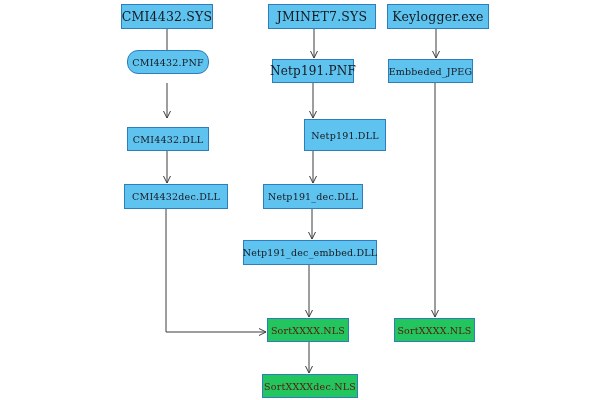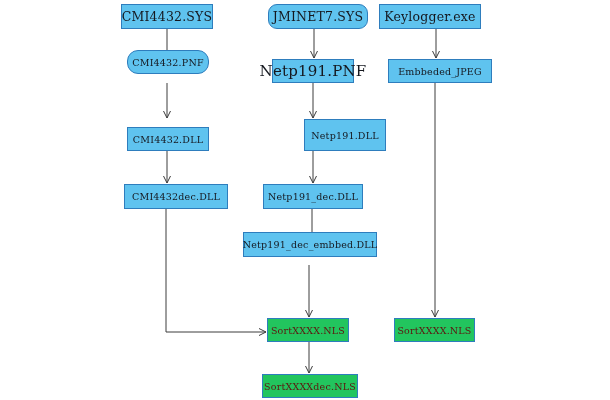--- a/index.html
+++ b/index.html
@@ -73,48 +73,48 @@
       <path d="M305.5 366 L309 373 L312.5 366" class="arrow-head"></path>
       <polyline points="436,29 436,58" class="edge-line"></polyline>
       <path d="M432.5 51 L436 58 L439.5 51" class="arrow-head"></path>
       <polyline points="435,83 435,317" class="edge-line"></polyline>
       <path d="M431.5 310 L435 317 L438.5 310" class="arrow-head"></path>
     </svg>
   <div id="nodes">
       <div class="node node-blue" style="left: 121px; top: 4px; width: 92px; height: 25px; font-size: 12.5px;">
         <span>CMI4432.SYS</span>
       </div>
-      <div class="node node-blue" style="left: 268px; top: 4px; width: 100px; height: 25px; font-size: 12.5px; border-radius: 9px;">
+      <div class="node node-blue" style="left: 268px; top: 4px; width: 108px; height: 25px; font-size: 12.5px;">
         <span>JMINET7.SYS</span>
       </div>
-      <div class="node node-blue" style="left: 379px; top: 4px; width: 102px; height: 25px; font-size: 12.5px;">
+      <div class="node node-blue" style="left: 387px; top: 4px; width: 102px; height: 25px; font-size: 12.5px;">
         <span>Keylogger.exe</span>
       </div>
       <div class="node node-blue" style="left: 127px; top: 50px; width: 82px; height: 24px; font-size: 9.5px; border-radius: 11px;">
         <span>CMI4432.PNF</span>
       </div>
-      <div class="node node-blue" style="left: 272px; top: 59px; width: 82px; height: 24px; font-size: 15px;">
+      <div class="node node-blue" style="left: 272px; top: 59px; width: 82px; height: 24px; font-size: 12px;">
         <span>Netp191.PNF</span>
       </div>
-      <div class="node node-blue" style="left: 388px; top: 59px; width: 104px; height: 24px; font-size: 9.5px;">
+      <div class="node node-blue" style="left: 388px; top: 59px; width: 85px; height: 24px; font-size: 9.5px;">
         <span>Embbeded_JPEG</span>
       </div>
       <div class="node node-blue" style="left: 127px; top: 119px; width: 82px; height: 24px; font-size: 9.5px; margin-top: 8px;">
         <span>CMI4432.DLL</span>
       </div>
       <div class="node node-blue" style="left: 272px; top: 119px; width: 82px; height: 32px; font-size: 9.5px; margin-left: 32px;">
         <span>Netp191.DLL</span>
       </div>
       <div class="node node-blue" style="left: 124px; top: 184px; width: 104px; height: 25px; font-size: 9.5px;">
         <span>CMI4432dec.DLL</span>
       </div>
       <div class="node node-blue" style="left: 263px; top: 184px; width: 100px; height: 25px; font-size: 9.5px;">
         <span>Netp191_dec.DLL</span>
       </div>
-      <div class="node node-blue" style="left: 243px; top: 232px; width: 134px; height: 25px; font-size: 9.5px; text-align: center;">
+      <div class="node node-blue" style="left: 243px; top: 240px; width: 134px; height: 25px; font-size: 9.5px; text-align: center;">
         <span>Netp191_dec_embbed.DLL</span>
       </div>
       <div class="node node-red" style="left: 267px; top: 318px; width: 82px; height: 24px; font-size: 9.5px;">
         <span>SortXXXX.NLS</span>
       </div>
       <div class="node node-red" style="left: 394px; top: 318px; width: 81px; height: 24px; font-size: 9.5px;">
         <span>SortXXXX.NLS</span>
       </div>
       <div class="node node-red" style="left: 262px; top: 374px; width: 96px; height: 24px; font-size: 9.5px;">
         <span>SortXXXXdec.NLS</span>

